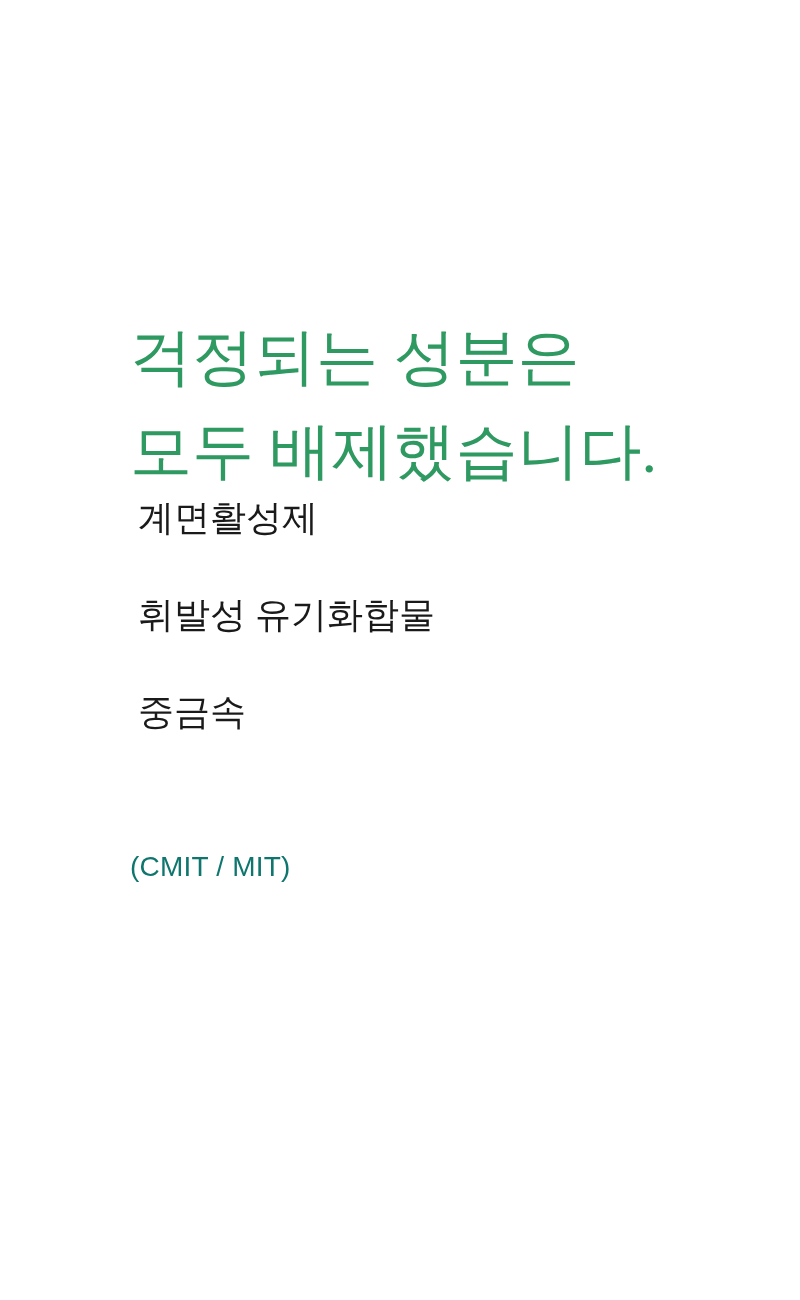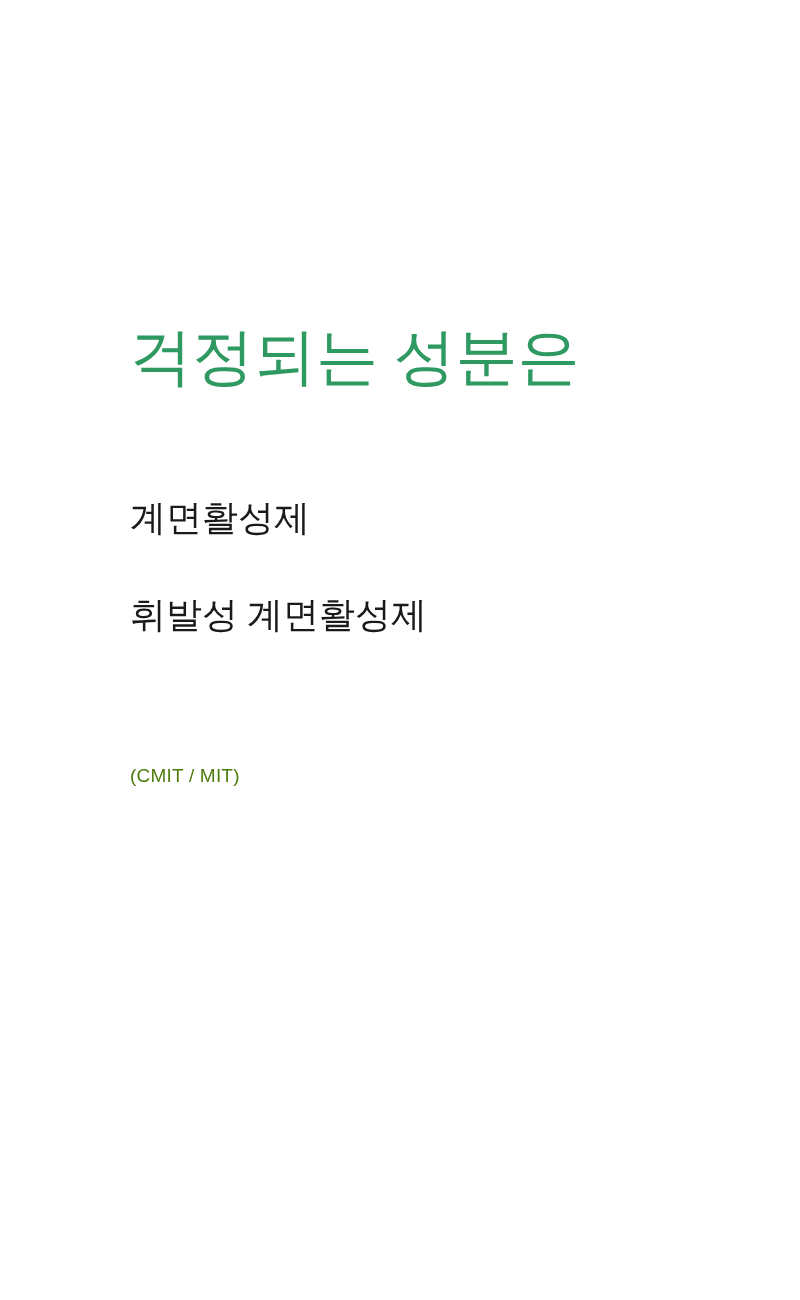--- a/index.html
+++ b/index.html
@@ -49,47 +49,53 @@
     font-size: 36px;
     line-height: 1;
     color: #1a1a1a;
     height: 97px;
     display: flex;
     align-items: flex-start;
     white-space: nowrap;
   }
   .excluded-item .label {
     display: inline-block;
+    margin-left: 8px;
   }
   .excluded-item .suffix {
     font-family: "Liberation Sans", sans-serif;
-    font-size: 19px;
+    font-size: 28px;
     line-height: 1.35;
-    color: #4d7c0f;
+    color: #0f766e;
     letter-spacing: 0.2px;
     align-self: flex-end;
     padding-bottom: 2px;
   }
 </style>
 </head>
 <body>
 
 <div class="page">
 
   <h1 class="headline">
     <span class="headline-line">걱정되는 성분은</span>
+    <span class="headline-line">모두 배제했습니다.</span>
   </h1>
 
   <ul class="excluded-list">
     <li class="excluded-item">
       <span class="label">계면활성제</span>
       <span class="suffix"></span>
     </li>
     <li class="excluded-item">
-      <span class="label">휘발성 계면활성제</span>
+      <span class="label">휘발성 유기화합물</span>
+      <span class="suffix"></span>
+    </li>
+    <li class="excluded-item">
+      <span class="label">중금속</span>
       <span class="suffix"></span>
     </li>
     <li class="excluded-item">
       <span class="suffix">(CMIT / MIT)</span>
     </li>
   </ul>
 
 </div>
 
 </body></html>

